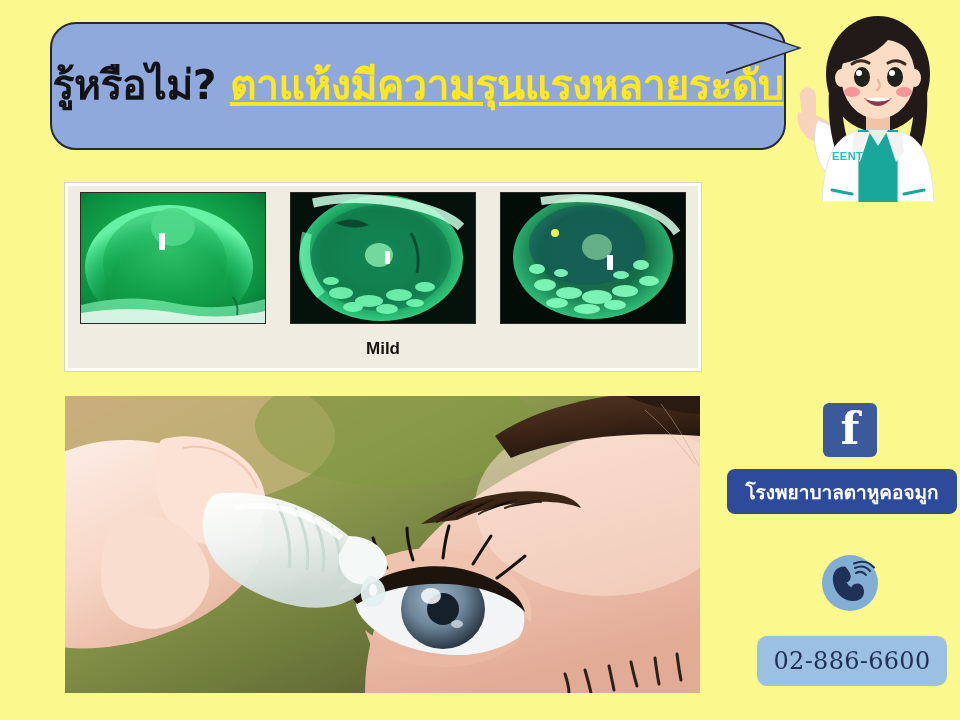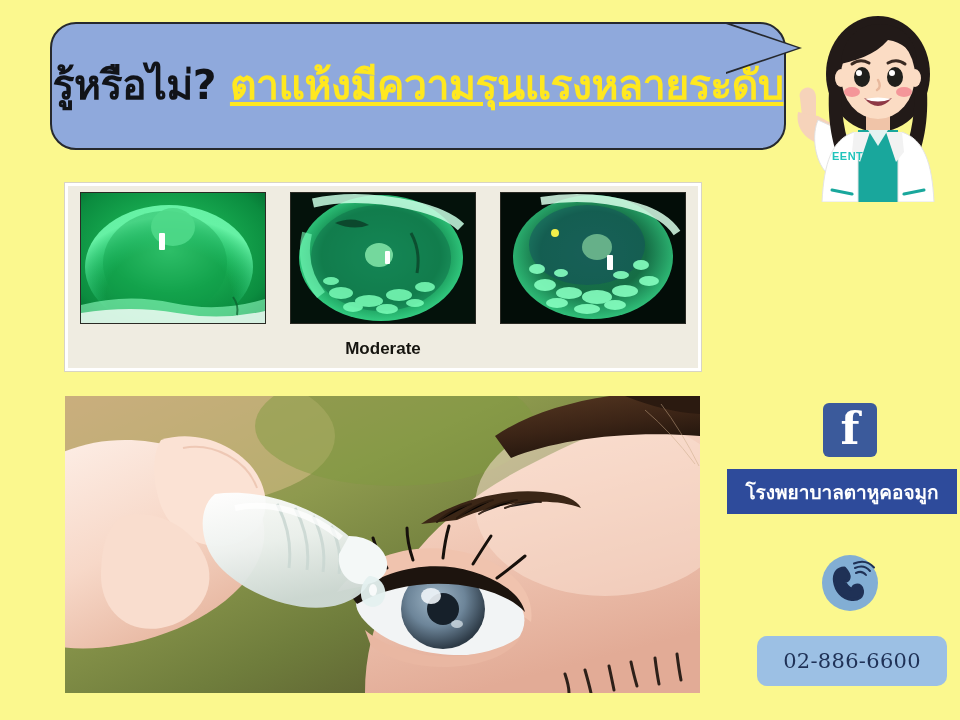--- a/index.html
+++ b/index.html
@@ -188,21 +188,21 @@
     padding-bottom: 2px;
     box-sizing: border-box;
   }
   #fb-badge {
     position: absolute;
     left: 727px;
     top: 469px;
     width: 230px;
     height: 45px;
     background: #2e4b9b;
-    border-radius: 0;
+    border-radius: 8px;
     display: flex;
     align-items: center;
     justify-content: center;
   }
   #fb-badge .txt {
     font-family: "DejaVu Sans", "Liberation Sans", sans-serif;
     font-size: 19px;
     font-weight: 700;
     color: #ffffff;
     white-space: nowrap;
@@ -224,21 +224,21 @@
     width: 190px;
     height: 50px;
     background: #9cc0e4;
     border-radius: 10px;
     display: flex;
     align-items: center;
     justify-content: center;
   }
   #phone-badge .txt {
     font-family: "DejaVu Serif", "Liberation Serif", serif;
-    font-size: 21px;
+    font-size: 24px;
     color: #1f3156;
     letter-spacing: 0.3px;
     white-space: nowrap;
   }
 </style>
 </head>
 <body>
 
 <div id="poster">
 
@@ -392,21 +392,21 @@
               <ellipse cx="120" cy="82" rx="8" ry="4"></ellipse>
           </g>
           <circle cx="54" cy="40" r="4" fill="#f2ef4a"></circle>
         </svg>
         <div class="spec" style="left:106px; top:62px; width:6px; height:15px;"></div>
       </div>
 
     </div>
 
     <div id="labels-row">
-      <div class="cornea-label">Moderate</div>
+      <div class="cornea-label">Mild</div>
     </div>
   </div>
 
   <div id="photo">
     <svg width="635" height="297" viewBox="0 0 635 297">
       <defs>
         <linearGradient id="bgBlur" x1="0" y1="0" x2="1" y2="1">
           <stop offset="0%" stop-color="#b89a6e"></stop>
           <stop offset="35%" stop-color="#8e9a4e"></stop>
           <stop offset="60%" stop-color="#6f7d3c"></stop>

